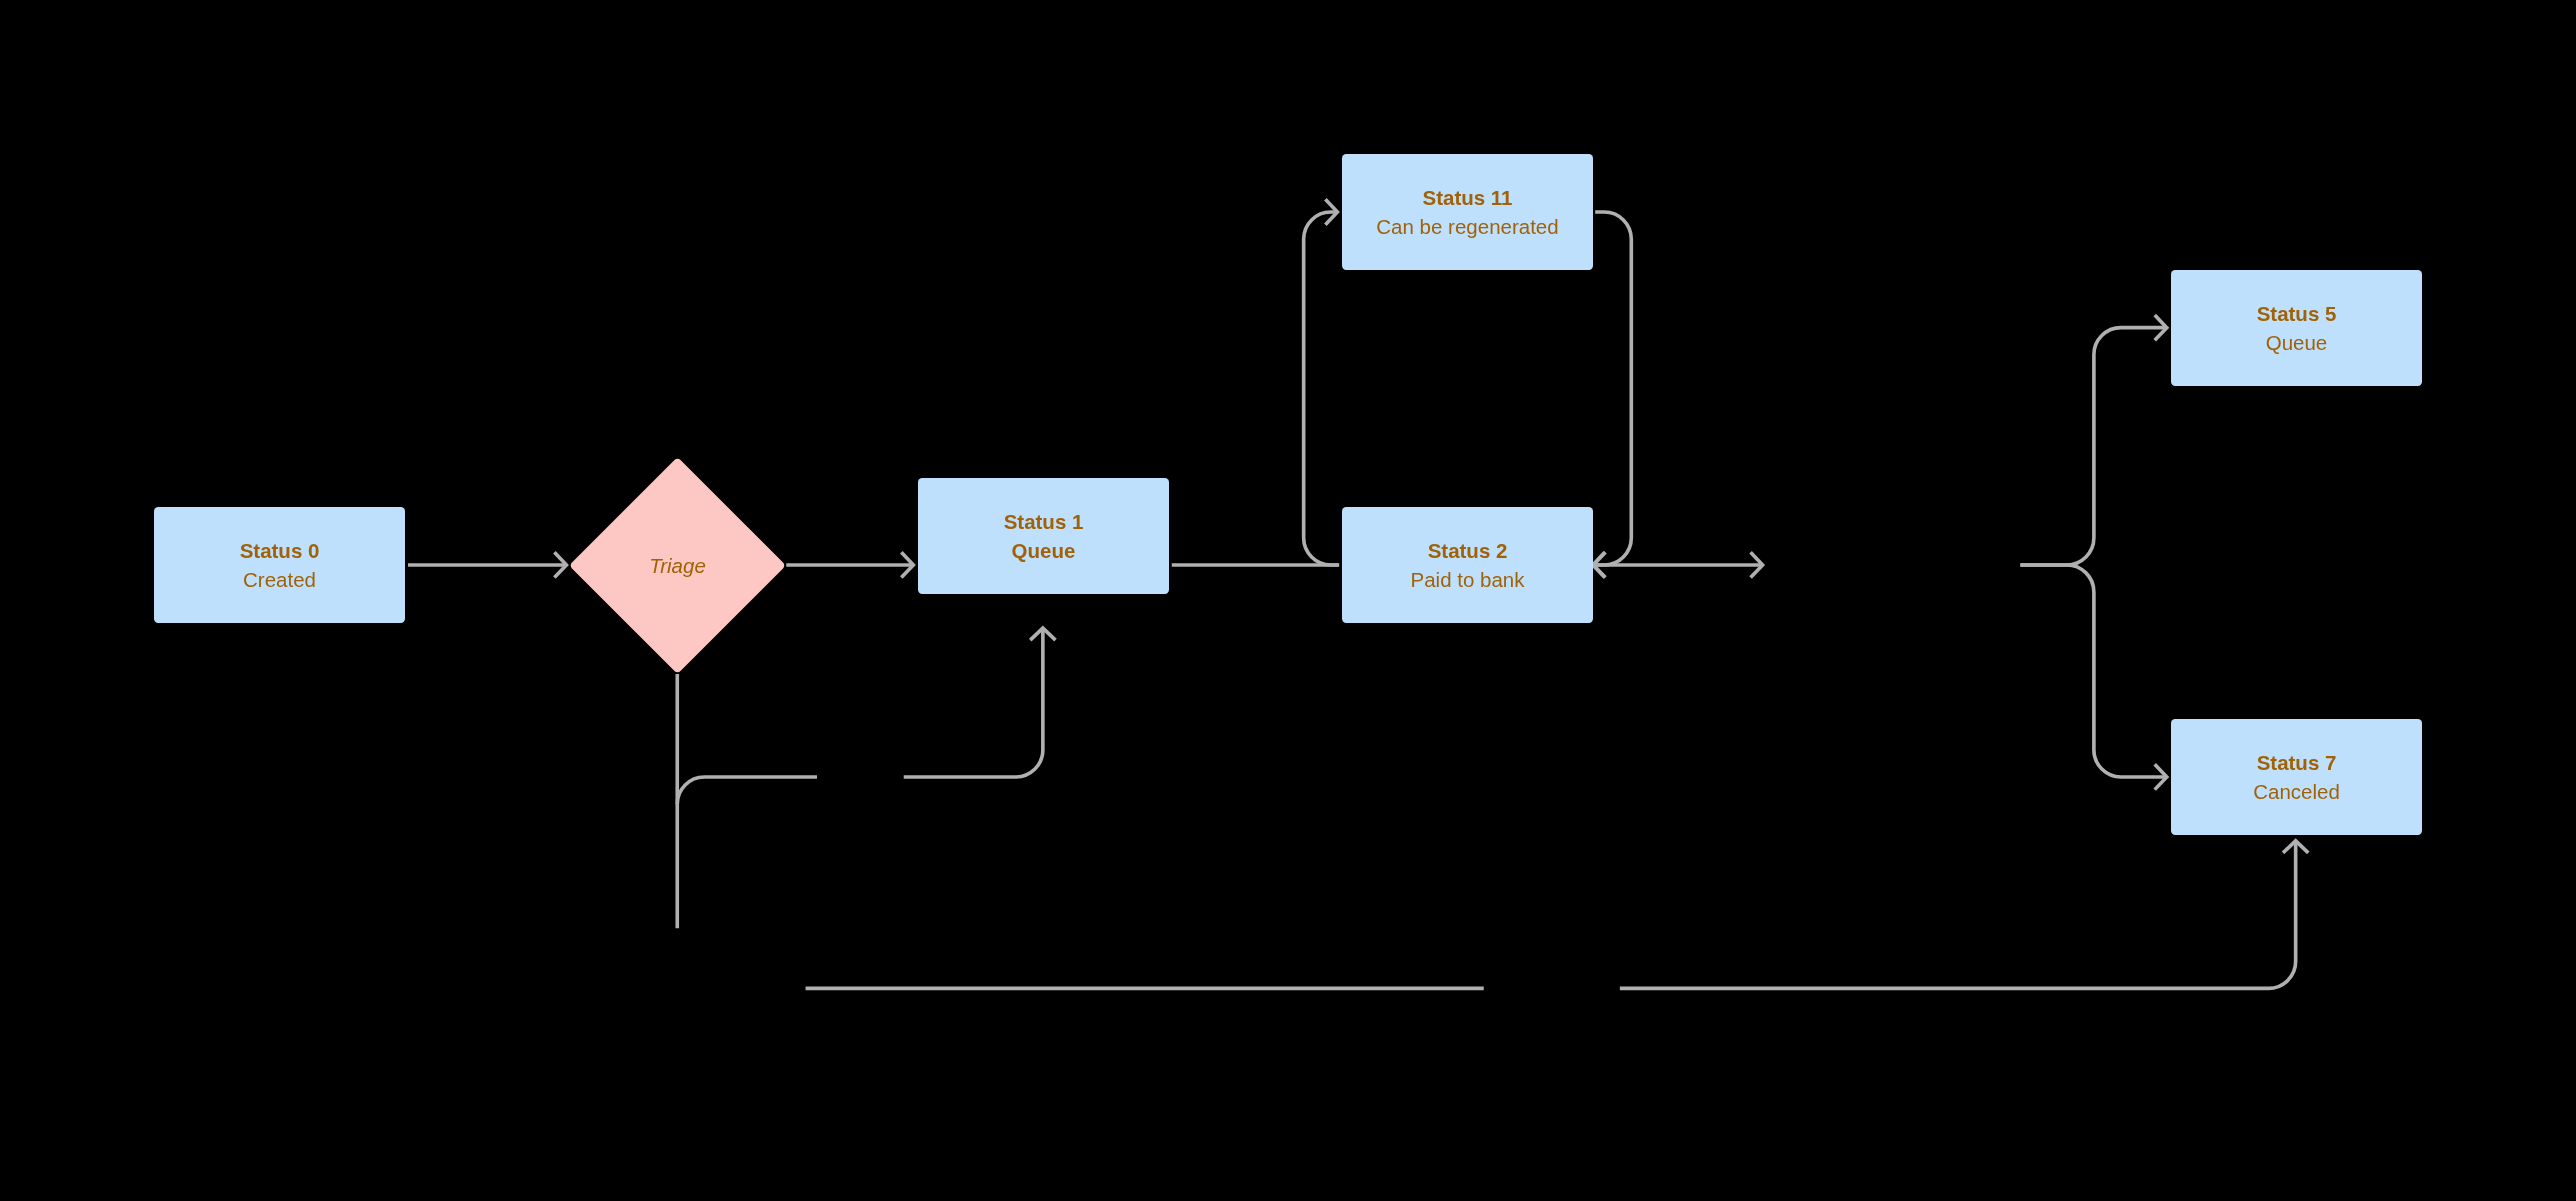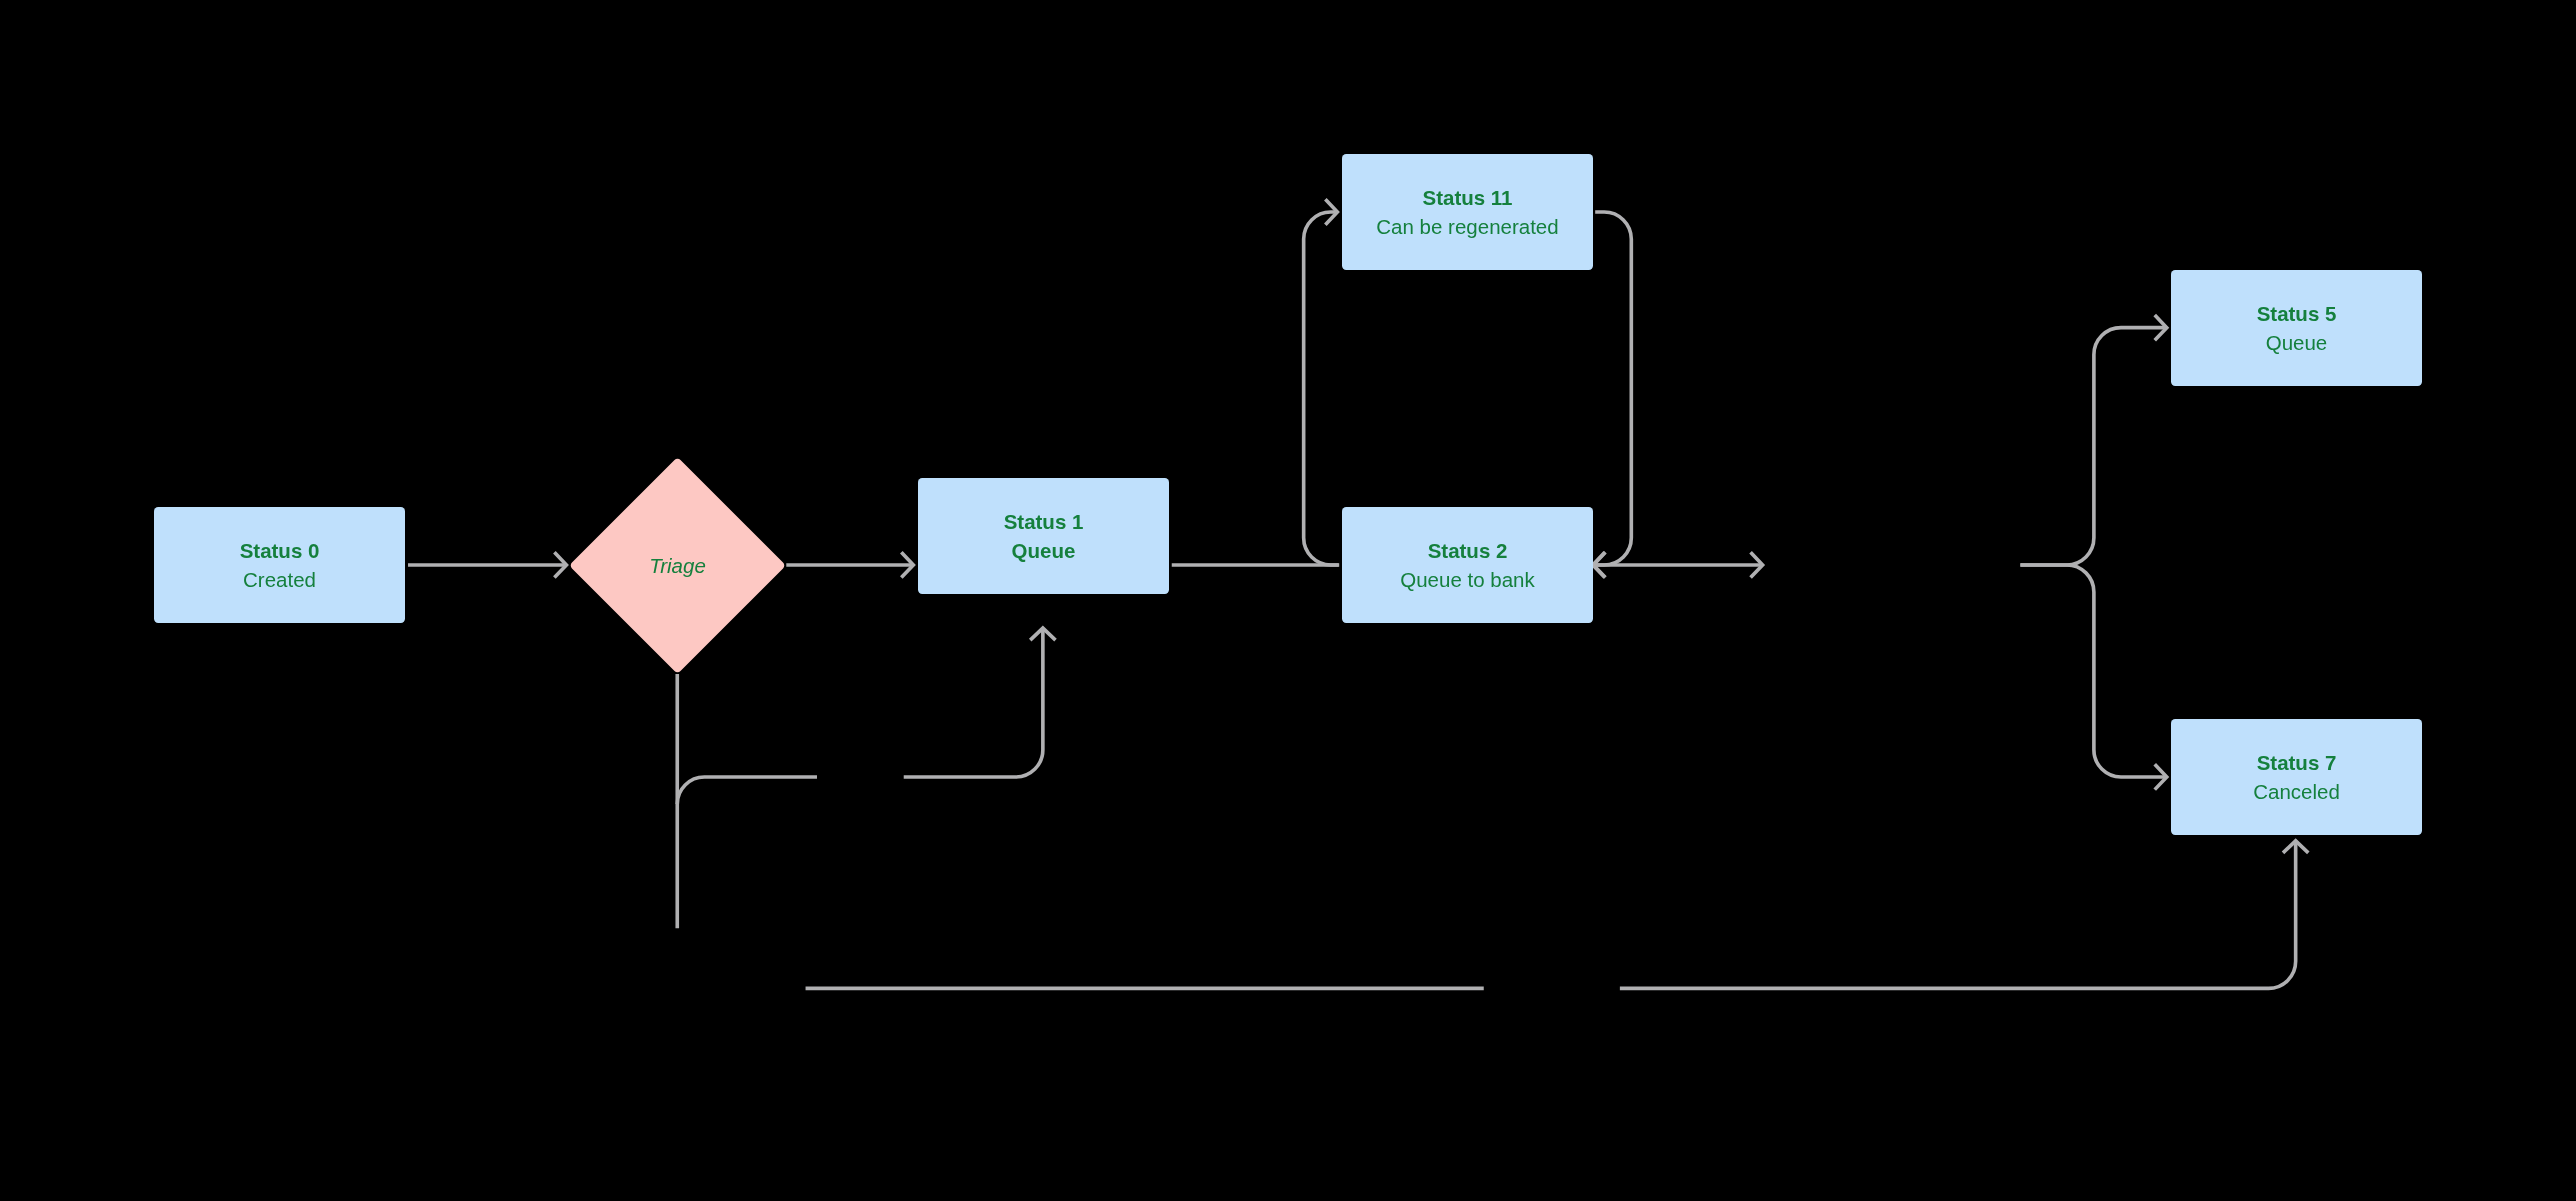--- a/index.html
+++ b/index.html
@@ -3,21 +3,21 @@
 <meta charset="utf-8">
 <title>Status flow diagram</title>
 <style>
   html,body{margin:0;padding:0;background:#000;}
   #canvas{position:relative;width:2576px;height:1201px;background:#000;overflow:hidden;}
   #edge-layer{position:absolute;left:0;top:0;}
   .node{position:absolute;box-sizing:border-box;display:flex;flex-direction:column;
         align-items:center;justify-content:center;text-align:center;
         transform:translate3d(0,0,0);}
   .rect{background:#bfe0fc;border-radius:4.2px;width:251px;height:116px;}
-  .ln{font-family:"Liberation Sans",sans-serif;font-size:20.5px;color:#15803d;
+  .ln{font-family:"Liberation Sans",sans-serif;font-size:20.5px;color:#a16207;
       line-height:29px;white-space:nowrap;display:block;
       transform:translate3d(0,0,0);}
   .b{font-weight:700;}
   .r{font-weight:400;}
   .diamond{position:absolute;left:569px;top:457px;width:217px;height:217px;
            display:flex;align-items:center;justify-content:center;}
   .diamond svg{position:absolute;left:0;top:0;}
   .diamond .ln{position:relative;font-style:italic;}
   .edge{fill:none;stroke:#b0b0b2;stroke-width:6;stroke-linecap:butt;stroke-linejoin:miter;}
 </style>
@@ -86,21 +86,21 @@
   <div class="node rect" style="left:154px;top:507px">
     <span class="ln b">Status 0</span>
     <span class="ln r">Created</span>
   </div>
   <div class="node rect" style="left:918px;top:478px">
     <span class="ln b">Status 1</span>
     <span class="ln b">Queue</span>
   </div>
   <div class="node rect" style="left:1342px;top:507px">
     <span class="ln b">Status 2</span>
-    <span class="ln r">Queue to bank</span>
+    <span class="ln r">Paid to bank</span>
   </div>
   <div class="node rect" style="left:2171px;top:270px">
     <span class="ln b">Status 5</span>
     <span class="ln r">Queue</span>
   </div>
   <div class="node rect" style="left:2171px;top:719px">
     <span class="ln b">Status 7</span>
     <span class="ln r">Canceled</span>
   </div>
   <div class="node rect" style="left:1342px;top:154px">

